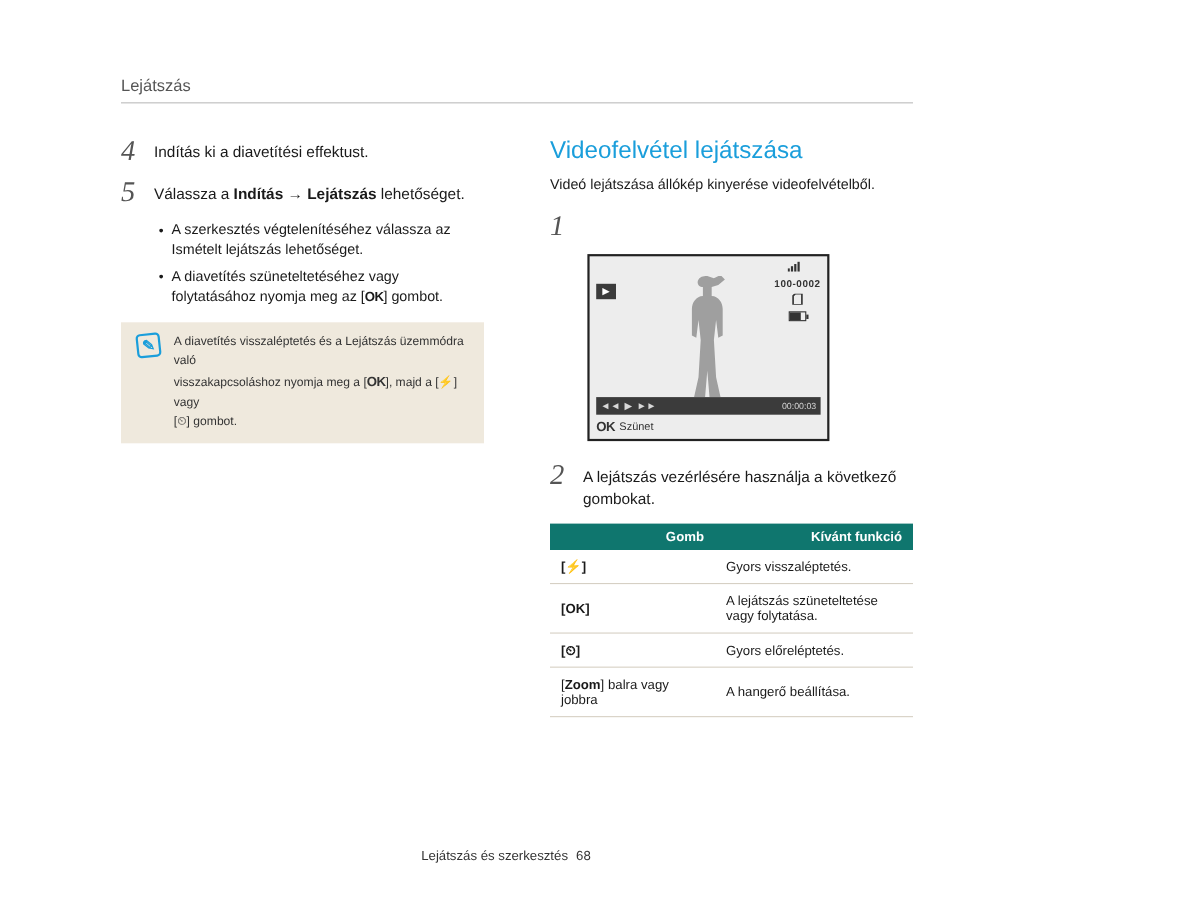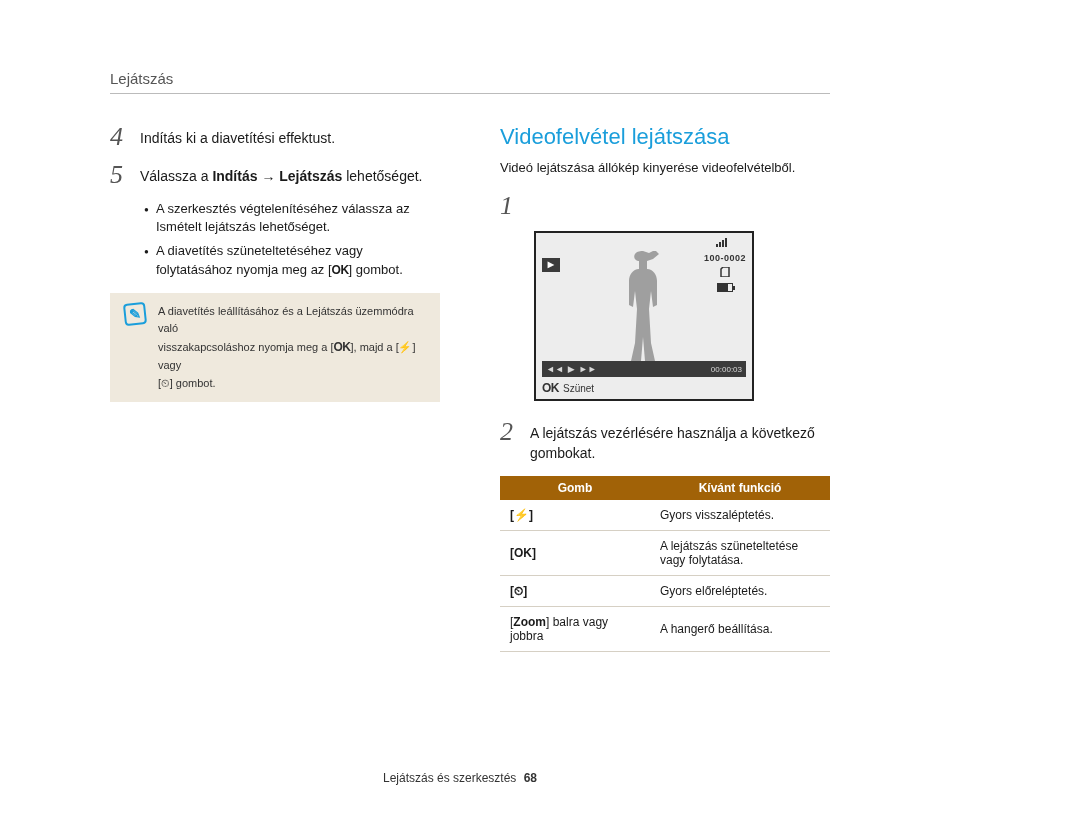--- a/index.html
+++ b/index.html
@@ -39,27 +39,27 @@
 
   .silhouette { position: absolute; left: 50%; top: 18px; transform: translateX(-50%); }
   .silhouette svg { display:block; }
 
   .video-ctrl { position: absolute; left: 6px; right: 6px; bottom: 22px; height: 16px; background: #3b3b3b; display: flex; align-items: center; justify-content: space-between; padding: 0 4px; color: #d8d8d8; font-size: 8px; }
   .video-ctrl .btns { display: flex; gap: 4px; }
   .video-ctrl .btns span { font-size: 9px; }
   .video-bottom { position: absolute; left: 6px; bottom: 4px; font-size: 10px; color: #333; display: flex; align-items: center; gap: 4px; }
 
   table.controls { width: 100%; border-collapse: collapse; margin-top: 8px; font-size: 12px; }
-  table.controls th { background: #a16207; color: #fff; font-weight: bold; text-align: center; padding: 5px 10px; font-size: 12px; }
+  table.controls th { background: #0f766e; color: #fff; font-weight: bold; text-align: right; padding: 5px 10px; font-size: 12px; }
   table.controls td { border-bottom: 1px solid #d6d0c4; padding: 8px 10px; vertical-align: middle; }
   table.controls td:first-child { width: 150px; }
   .btn-glyph { font-weight: bold; }
 
   .footer { position: absolute; bottom: 30px; left: 0; right: 0; text-align: center; font-size: 12px; color: #333; }
-  .footer .pg { margin-left: 4px; font-weight: bold; }
+  .footer .pg { margin-left: 4px; }
 </style>
 </head>
 <body>
 
 <div class="page">
   <div class="page-header">Lejátszás</div>
 
   <div class="cols">
 
     <div class="col">
@@ -81,21 +81,21 @@
           <span>A szerkesztés végtelenítéséhez válassza az </span><span class="bold">Ismételt lejátszás</span><span> lehetőséget.</span>
         </li>
         <li>
           <span>A diavetítés szüneteltetéséhez vagy folytatásához nyomja meg az [</span><span class="ok-glyph">OK</span><span>] gombot.</span>
         </li>
       </ul>
 
       <div class="note-box">
         <div class="note-icon">✎</div>
         <div class="note-text">
-          <div>A diavetítés leállításához és a Lejátszás üzemmódra való</div>
+          <div>A diavetítés visszaléptetés és a Lejátszás üzemmódra való</div>
           <div>
             <span>visszakapcsoláshoz nyomja meg a [</span><span class="ok-glyph">OK</span><span>], majd a [</span><span>⚡</span><span>] vagy</span>
           </div>
           <div>
             <span>[</span><span>⏲</span><span>] gombot.</span>
           </div>
         </div>
       </div>
     </div>
 

